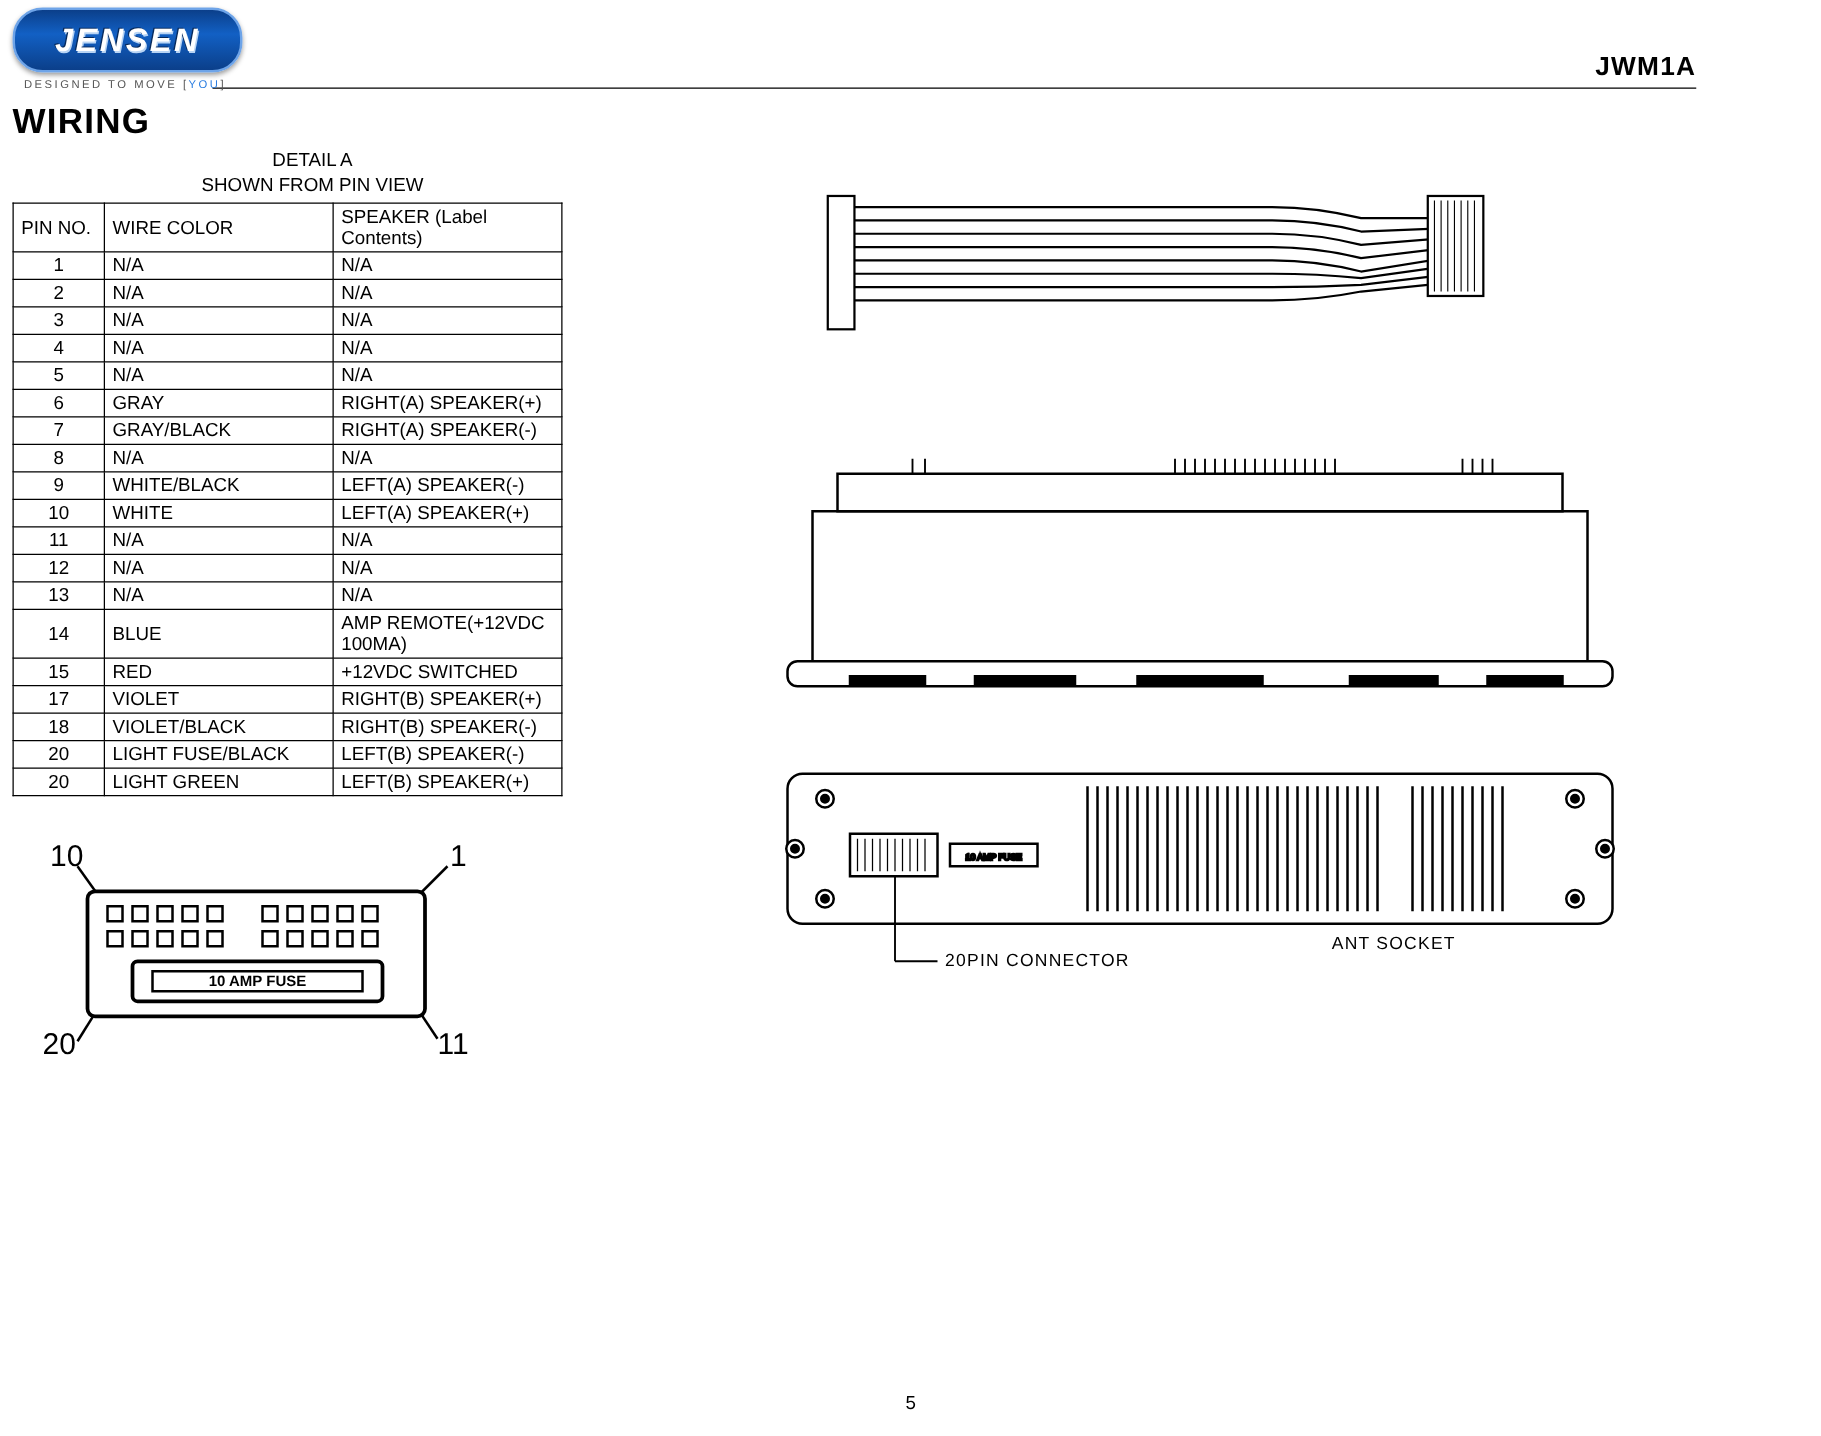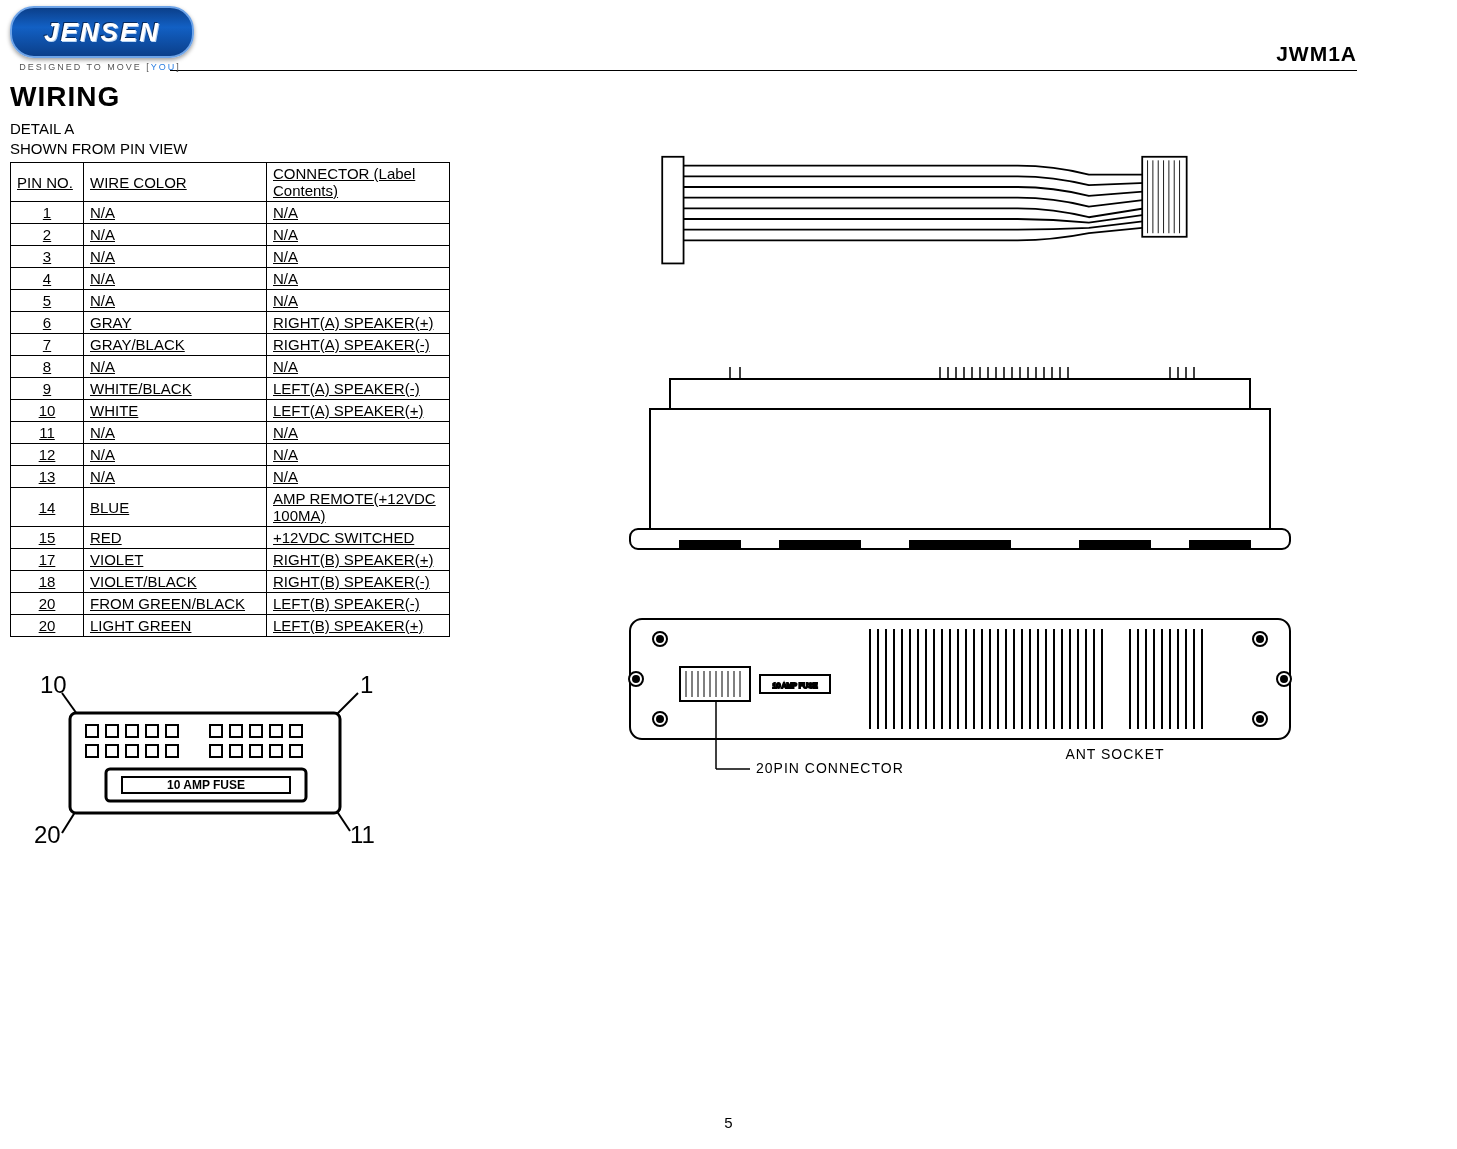--- a/index.html
+++ b/index.html
@@ -77,29 +77,29 @@
     font-size:15px;
     margin:4px 0 26px 0;
   }
   .cols {
     display:flex;
     gap:120px;
     align-items:flex-start;
   }
   .left-col { width:480px; }
   .table-caption {
+    text-align:center;
     font-size:15px;
     line-height:1.3;
     margin-bottom:4px;
   }
   table.pin-table {
     border-collapse:collapse;
     width:440px;
     font-size:15px;
-    text-decoration:underline;
   }
   table.pin-table th, table.pin-table td {
     border:1px solid #000;
     padding:2px 6px;
     text-align:left;
   }
   table.pin-table th { font-weight:normal; }
   table.pin-table td.pin { text-align:center; width:60px;}
   table.pin-table td.color { width:170px;}
   .connector-figure {
@@ -146,21 +146,21 @@
       <div class="left-col">
         <div class="table-caption">
           <span>DETAIL A</span><br>
           <span>SHOWN FROM PIN VIEW</span>
         </div>
         <table class="pin-table">
           <thead>
             <tr>
               <th>PIN NO.</th>
               <th>WIRE COLOR</th>
-              <th>CONNECTOR (Label Contents)</th>
+              <th>SPEAKER (Label Contents)</th>
             </tr>
           </thead>
           <tbody id="pin-tbody">
               <tr>
                 <td class="pin">1</td>
                 <td class="color">N/A</td>
                 <td>N/A</td>
               </tr>
               <tr>
                 <td class="pin">2</td>
@@ -237,21 +237,21 @@
                 <td class="color">VIOLET</td>
                 <td>RIGHT(B) SPEAKER(+)</td>
               </tr>
               <tr>
                 <td class="pin">18</td>
                 <td class="color">VIOLET/BLACK</td>
                 <td>RIGHT(B) SPEAKER(-)</td>
               </tr>
               <tr>
                 <td class="pin">20</td>
-                <td class="color">FROM GREEN/BLACK</td>
+                <td class="color">LIGHT FUSE/BLACK</td>
                 <td>LEFT(B) SPEAKER(-)</td>
               </tr>
               <tr>
                 <td class="pin">20</td>
                 <td class="color">LIGHT GREEN</td>
                 <td>LEFT(B) SPEAKER(+)</td>
               </tr>
             </tbody>
         </table>
 

